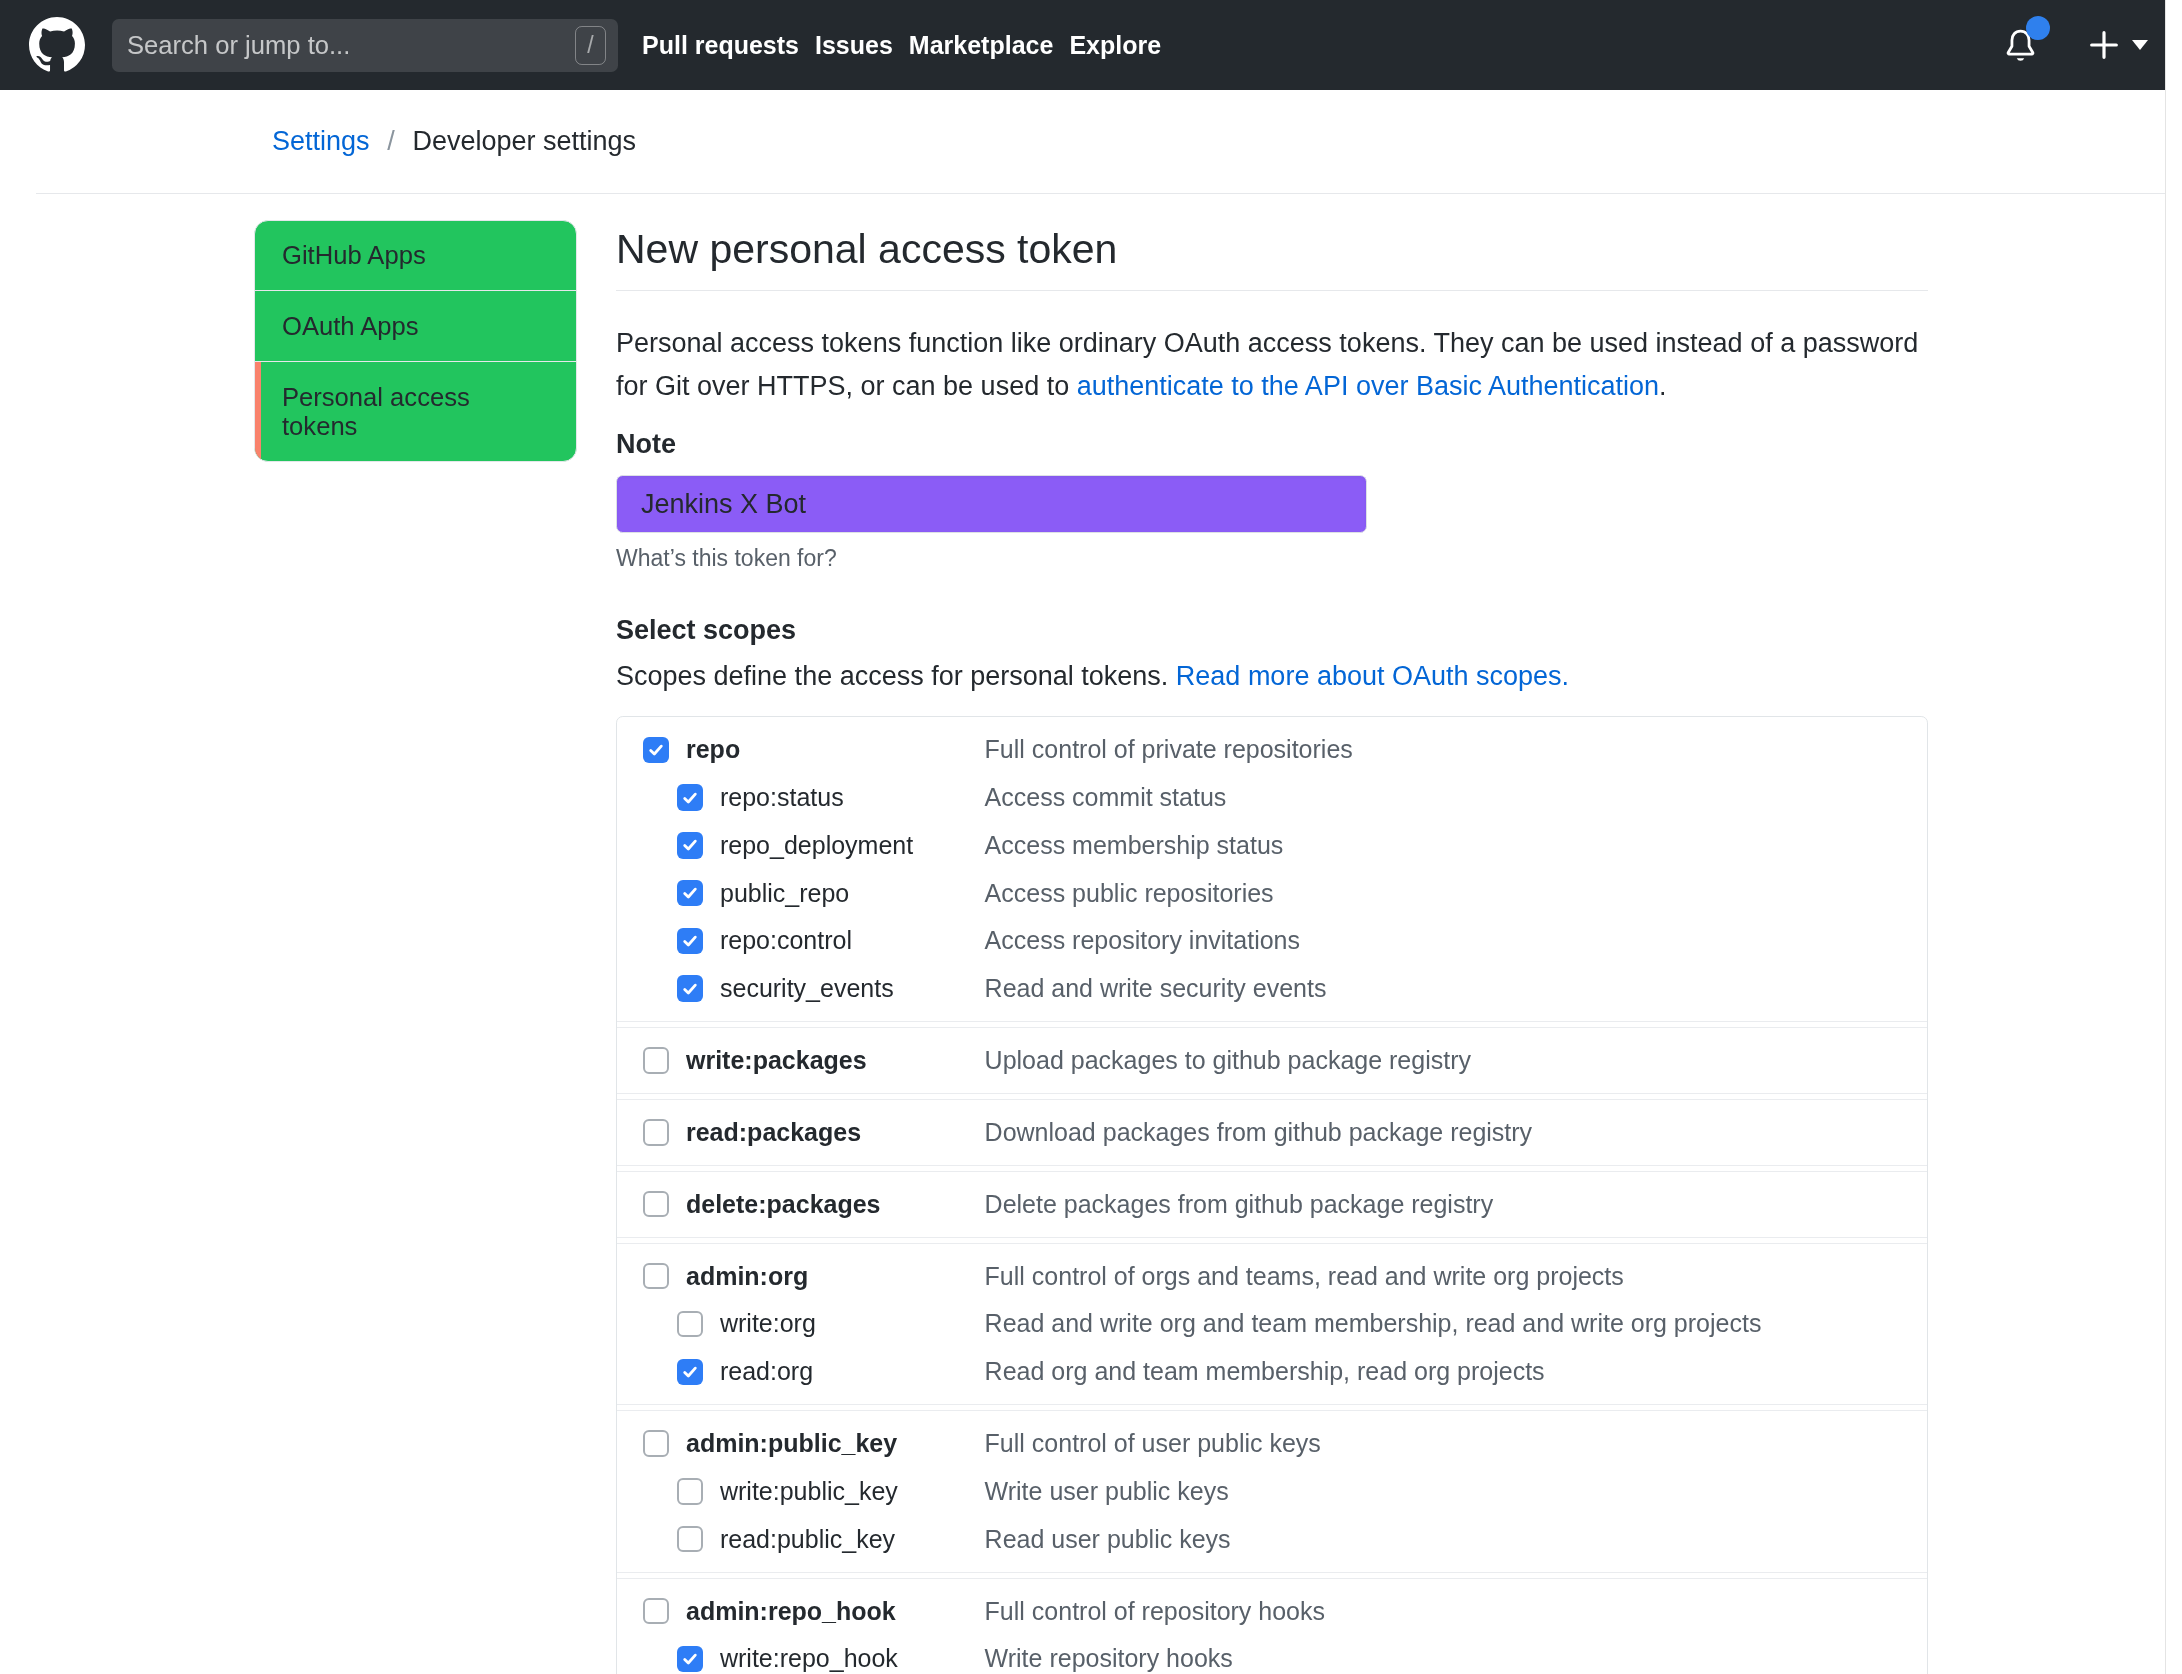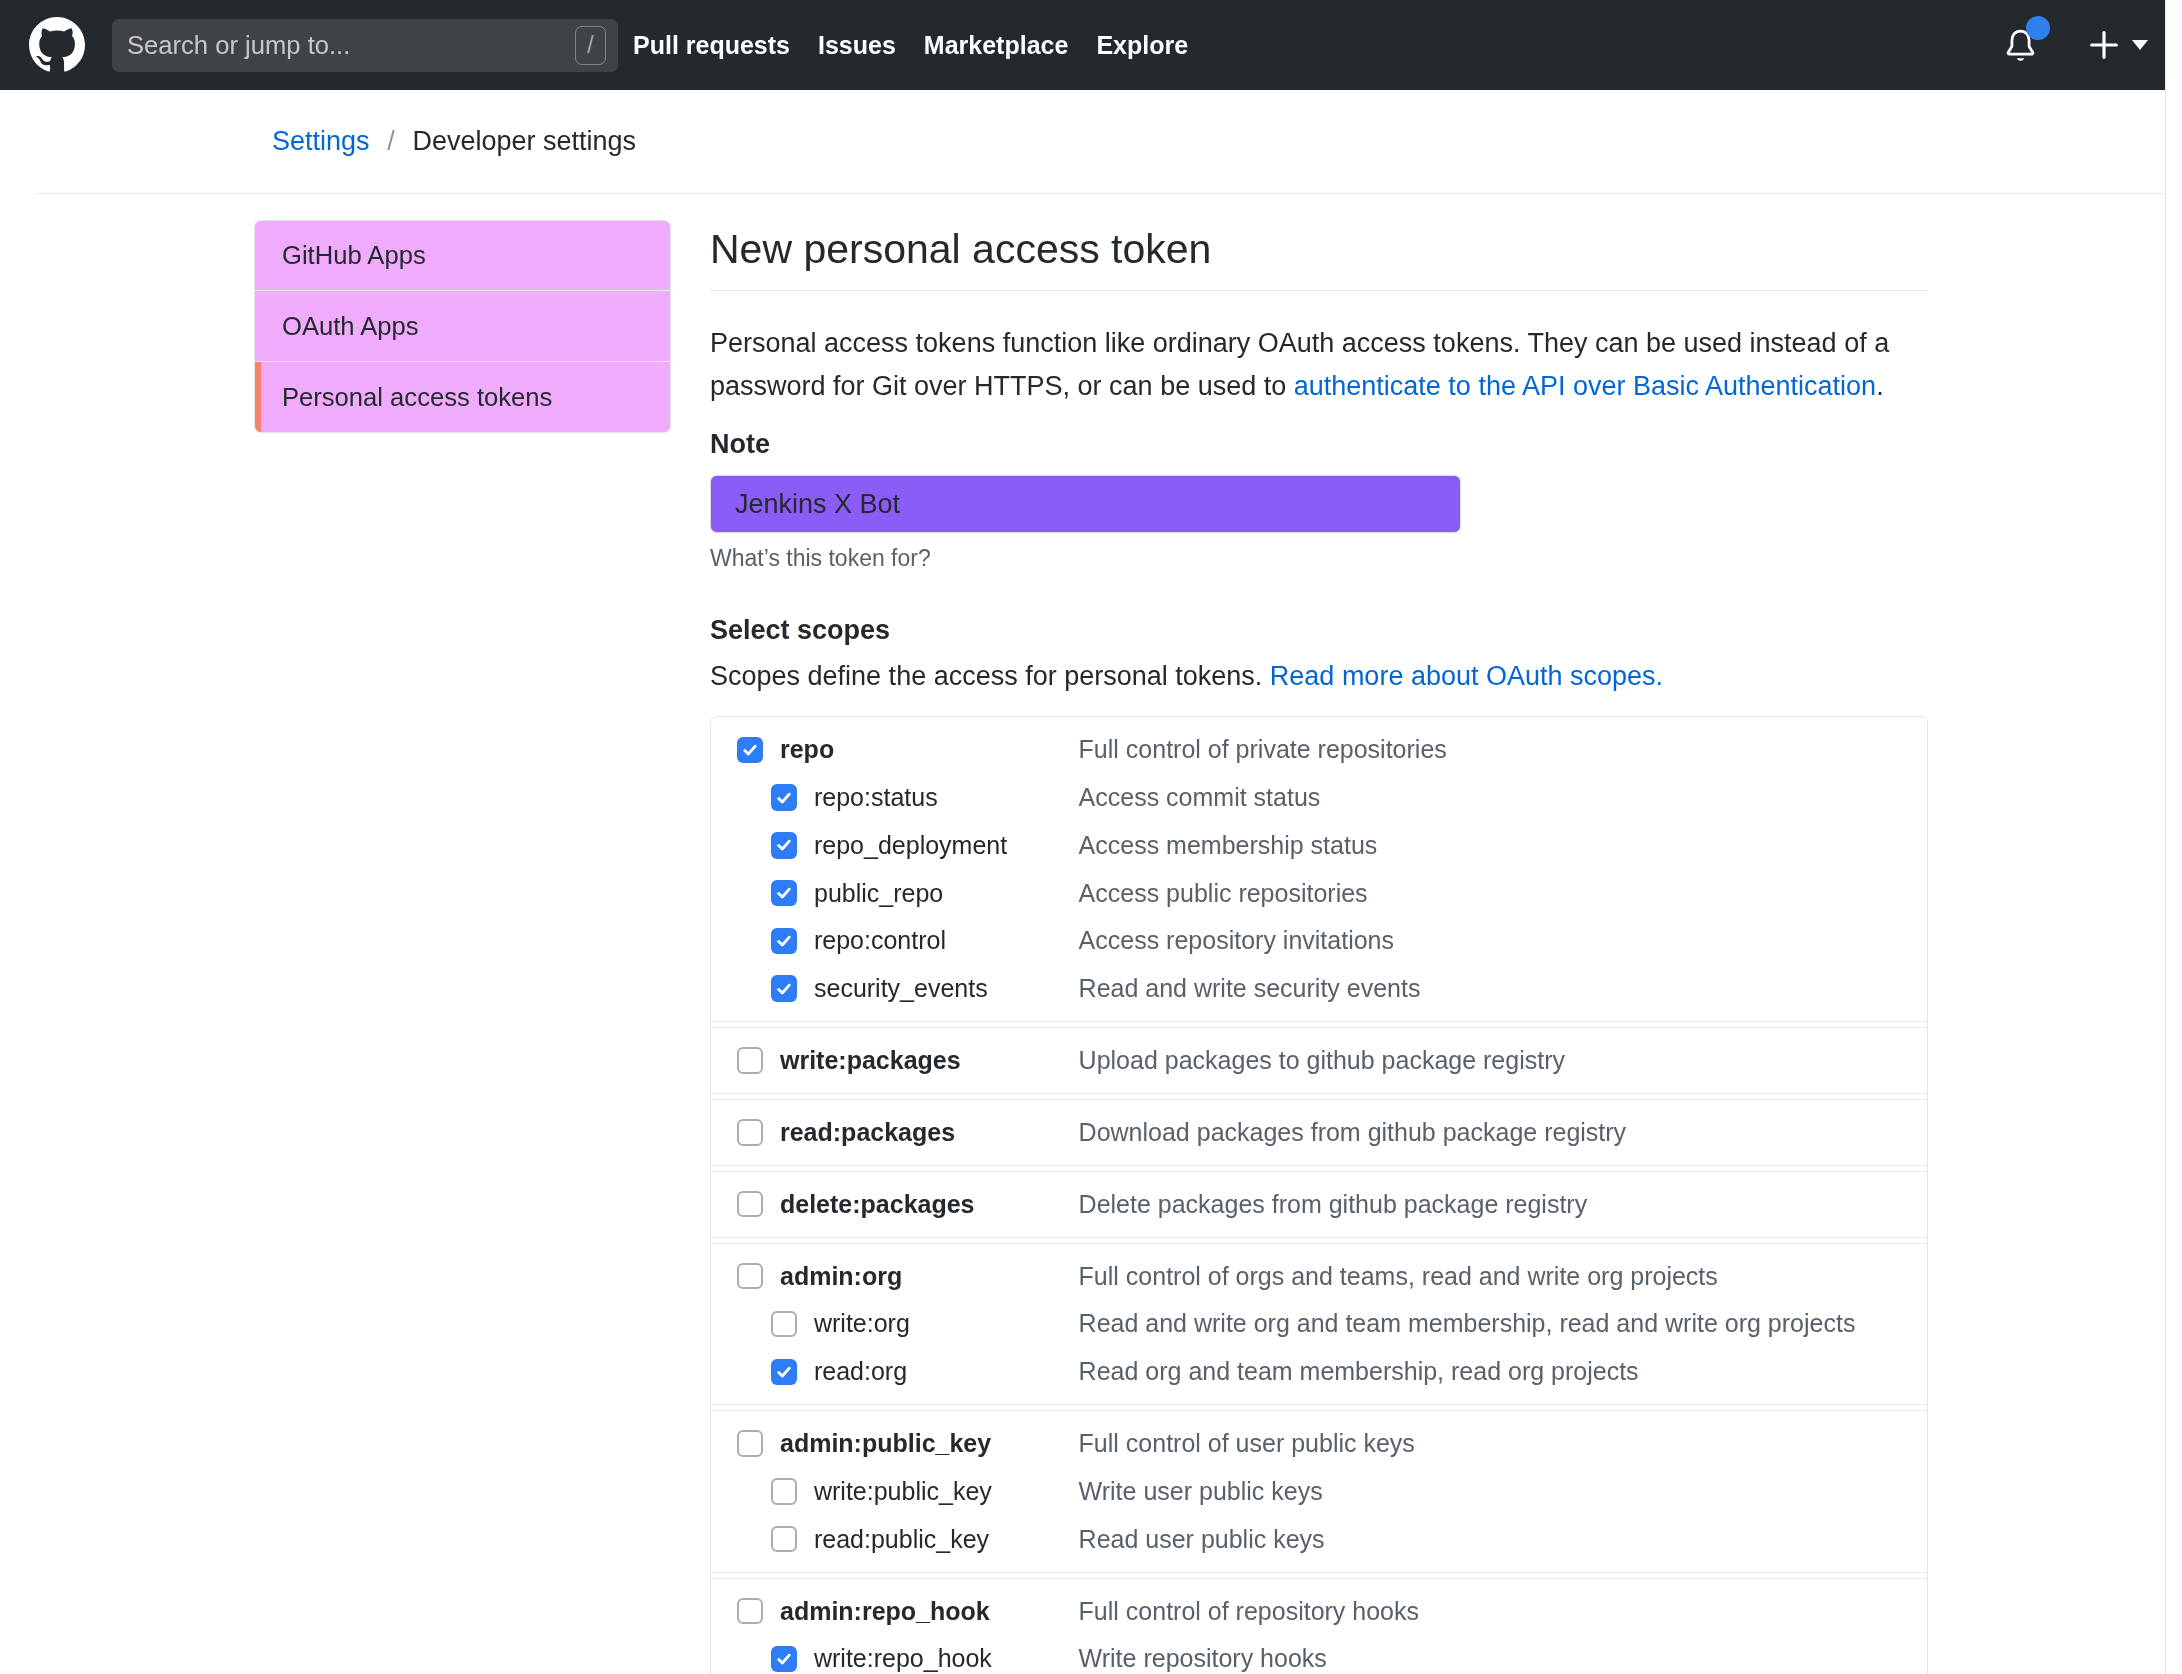--- a/index.html
+++ b/index.html
@@ -13,21 +13,21 @@
   .logo svg { width:56px; height:56px; fill:#fff; display:block; }
   .search { width:506px; height:53px; background:rgba(255,255,255,0.125);
             border-radius:6.8px; display:flex; align-items:center;
             padding:0 12px 0 15px; }
   .search input { flex:1; min-width:0; background:transparent; border:none; outline:none;
                   color:#fff; font-size:25.6px; font-family:inherit; }
   .search input::placeholder { color:rgba(255,255,255,0.70); }
   .slash-hint { width:31px; height:39px; border:1.7px solid rgba(255,255,255,0.35);
                 border-radius:6.8px; color:rgba(255,255,255,0.55); font-size:23px;
                 display:flex; align-items:center; justify-content:center; flex:none; }
-  .hnav { display:flex; gap:28px; margin-left:15px; }
+  .hnav { display:flex; gap:16px; margin-left:24px; }
   .nav-link { color:#fff; font-weight:700; font-size:25px; text-decoration:none;
               white-space:nowrap; cursor:pointer; }
   .header-right { margin-left:auto; display:flex; align-items:center; gap:48px;
                   padding-right:3.4px; }
   .bell-wrap { position:relative; cursor:pointer; display:flex; }
   .bell-wrap svg { display:block; }
   .unread-dot { position:absolute; top:-8.5px; right:-10.2px; width:24px; height:24px;
                 border-radius:50%; background:#2f80ed; }
   .plus-wrap { display:flex; align-items:center; gap:10.2px; cursor:pointer; }
   .plus-wrap svg { display:block; }
@@ -38,22 +38,22 @@
   .crumb-bar { border-bottom:1.7px solid #e6e8eb; background:#fff;margin-left:36px; }
   .crumb-inner { width:1674px; margin:0 auto; padding:36px 0; font-size:27px; }
   .crumb-inner a { color:#0366d6; text-decoration:none; cursor:pointer; }
   .crumb-sep { color:#8b959e; margin:0 10.2px; }
   .crumb-current { color:#24292e; }
 
   
   .container { width:1674px; margin:0 auto; display:flex; gap:39px; padding-top:25.6px; }
 
   
-  .sidebar { width:417px; flex:none; border:1.7px solid #e4e7ea; border-radius:7px;
-             align-self:flex-start; overflow:hidden; background:#f0abfc; }
+  .sidebar { width:323px; flex:none; border:1.7px solid #e4e7ea; border-radius:14px;
+             align-self:flex-start; overflow:hidden; background:#22c55e; }
   .sidebar-item { padding:20.4px 27px; font-size:25.6px; border-top:1.7px solid #e6e8eb;
                   cursor:pointer; position:relative; color:#24292e; }
   .sidebar-item:first-child { border-top:none; }
   .sidebar-item.selected::before { content:""; position:absolute; left:0; top:0; bottom:0;
                   width:6px; background:#f9826c; }
 
   
   .main { flex:1; min-width:0; }
   .page-title { font-size:41px; font-weight:400; padding:6.8px 0 17px;
                 border-bottom:1.7px solid #e6e8eb; }

